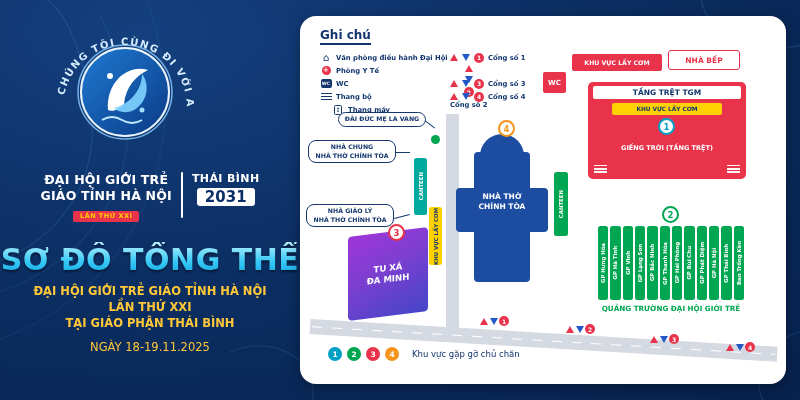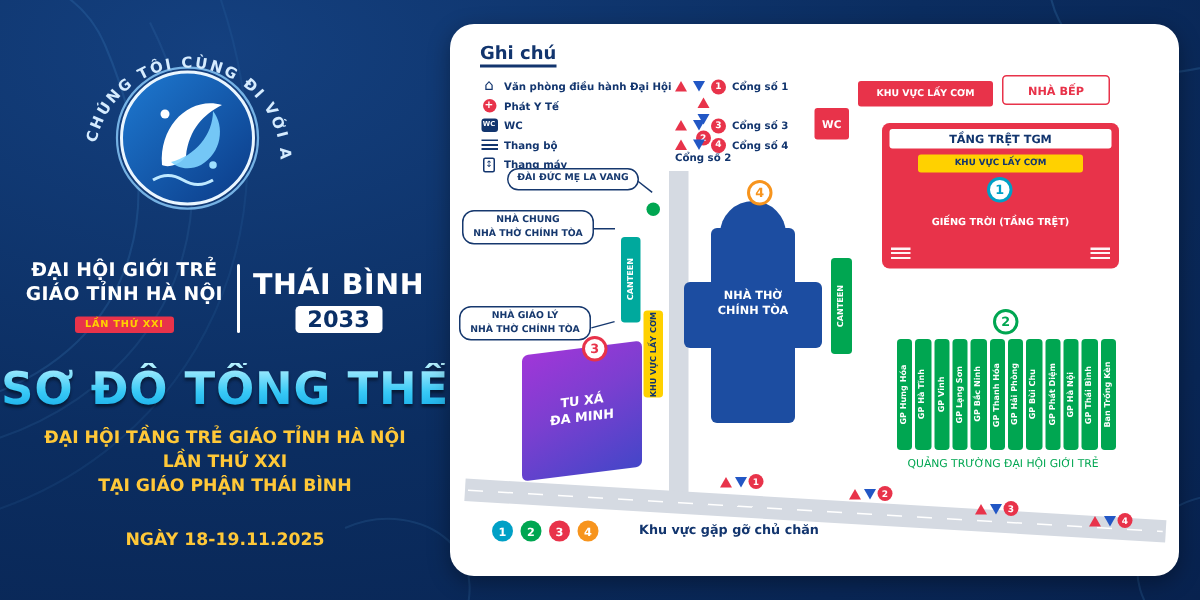--- a/index.html
+++ b/index.html
@@ -7,53 +7,53 @@
   .stage {
     position:relative; width:800px; height:400px; overflow:hidden;
     background: radial-gradient(130% 150% at 18% 8%, #14407f 0%, #0b2d60 45%, #071f4a 100%);
     font-family:"DejaVu Sans","Liberation Sans",sans-serif;
   }
   .decor { position:absolute; inset:0; pointer-events:none; }
 
   
   .left { position:absolute; left:0; top:0; width:300px; height:400px; }
   .logo-svg { position:absolute; left:50px; top:12px; width:150px; height:152px; }
-  .org-row { position:absolute; top:172px; left:0; width:300px; display:flex; justify-content:center; align-items:flex-end; gap:9px; }
+  .org-row { position:absolute; top:172px; left:0; width:300px; display:flex; justify-content:center; align-items:flex-start; gap:9px; }
   .org-left { text-align:center; }
   .org-l1,.org-l2 { color:#fff; font-weight:bold; font-size:12.5px; letter-spacing:.2px; line-height:1.25; }
   .org-badge { display:inline-block; margin-top:3px; background:#e8334a; color:#ffd100; font-weight:bold; font-size:6.5px; padding:1.5px 7px; border-radius:2px; letter-spacing:.5px; }
   .org-div { width:2px; height:46px; background:#ffffff; border-radius:1px; }
   .org-right { text-align:center; }
-  .org-place { color:#fff; font-weight:bold; font-size:19px; letter-spacing:.4px; }
+  .org-place { color:#fff; font-weight:bold; font-size:11px; letter-spacing:.4px; }
   .org-year { display:inline-block; margin-top:3px; background:#ffffff; color:#0a2f66; font-weight:bold; font-size:15px; padding:0 8px; border-radius:3px; }
   .main-title {
     position:absolute; top:242px; left:0; width:300px; text-align:center;
     font-size:30px; font-weight:bold; letter-spacing:.5px;
     background:linear-gradient(180deg,#b9f2ff 0%, #38c9f6 55%, #0fa6e6 100%);
     -webkit-background-clip:text; background-clip:text; color:transparent;
     filter:drop-shadow(0 2px 1px rgba(0,0,0,.45));
   }
   .subtitles { position:absolute; top:283px; left:0; width:300px; text-align:center; color:#ffc838; font-weight:bold; font-size:11.5px; line-height:16px; }
-  .poster-date { margin-top:20px; color:#ffc838; font-weight:bold; font-size:11.5px; }
+  .poster-date { margin-top:8px; color:#ffc838; font-weight:normal; font-size:11.5px; }
 
   
   .map-panel { position:absolute; left:300px; top:16px; width:486px; height:368px; background:#ffffff; border-radius:16px; box-shadow:0 4px 14px rgba(0,0,0,.35); }
   .map-panel > * { position:absolute; }
 
   .ghi-chu { left:20px; top:12px; font-size:12px; font-weight:bold; color:#12356e; border-bottom:2px solid #12356e; padding-bottom:1px; }
 
   .lg-row { display:flex; align-items:center; gap:4px; height:11px; }
   .lg-label { font-size:6.8px; color:#12356e; font-weight:bold; white-space:nowrap; }
   .ic { width:12px; display:flex; align-items:center; justify-content:center; flex:none; }
   .ic-house { color:#12356e; font-size:10px; line-height:1; }
   .ic-medical { width:9px; height:9px; border-radius:50%; background:#e8334a; color:#fff; font-size:7px; font-weight:bold; display:flex; align-items:center; justify-content:center; line-height:1; }
   .ic-wc { width:11px; height:9px; background:#12356e; color:#fff; font-size:4.5px; font-weight:bold; border-radius:2px; display:flex; align-items:center; justify-content:center; }
   .ic-stairs { width:11px; height:8px; background:repeating-linear-gradient(180deg,#12356e 0 1.3px, transparent 1.3px 3px); }
   .ic-elev { width:8px; height:10px; border:1.2px solid #12356e; border-radius:1.5px; color:#12356e; font-size:6px; display:flex; align-items:center; justify-content:center; line-height:1; }
-  .r1{left:20px;top:36px;} .r2{left:20px;top:49px;} .r3{left:20px;top:62px;} .r4{left:20px;top:75px;} .r5{left:20px;top:88px;}
+  .r1{left:20px;top:36px;} .r2{left:20px;top:49px;} .r3{left:20px;top:62px;} .r4{left:20px;top:75px;} .r5{left:32px;top:88px;}
   .g1{left:150px;top:36px;} .g2{left:150px;top:49px;flex-direction:column;} .g3{left:150px;top:62px;} .g4{left:150px;top:75px;}
 
   .tri-up { width:0; height:0; border-left:4px solid transparent; border-right:4px solid transparent; border-bottom:7px solid #e8334a; flex:none; }
   .tri-down { width:0; height:0; border-left:4px solid transparent; border-right:4px solid transparent; border-top:7px solid #2257c5; flex:none; }
   .gate-num { width:10px; height:10px; border-radius:50%; background:#e8334a; color:#fff; font-size:6px; font-weight:bold; display:flex; align-items:center; justify-content:center; flex:none; }
 
   
   .road-v { left:146px; top:98px; width:13px; height:214px; background:#d5dae2; }
   .road-d { left:10px; top:303px; width:468px; height:15px; background:#d5dae2; transform:rotate(3.4deg); transform-origin:0 50%; }
   .road-d::after { content:""; position:absolute; left:2px; right:2px; top:50%; height:1.6px; transform:translateY(-50%);
@@ -76,21 +76,21 @@
 
   .mc { width:17px; height:17px; border-radius:50%; background:#fff; border:2.2px solid; display:flex; align-items:center; justify-content:center; font-weight:bold; font-size:8.5px; z-index:5; }
   .m1 { left:50%; top:36px; margin-left:-9px; border-color:#00a0c6; color:#00a0c6; position:absolute; }
   .m2 { left:362px; top:190px; border-color:#00a651; color:#00a651; }
   .m3 { left:88px; top:208px; border-color:#e8334a; color:#e8334a; }
   .m4 { left:198px; top:104px; border-color:#f7941d; color:#f7941d; }
 
   .dio-wrap { left:298px; top:210px; width:146px; height:74px; display:flex; gap:2px; }
   .dio { flex:1; background:#00a651; border-radius:2.5px; color:#fff; display:flex; align-items:center; justify-content:center; overflow:hidden; }
   .vtext { writing-mode:vertical-rl; transform:rotate(180deg); font-size:5.4px; font-weight:bold; white-space:nowrap; }
-  .quang { left:305px; top:288px; width:154px; text-align:left; color:#00a651; font-weight:normal; font-size:7.2px; }
+  .quang { left:294px; top:288px; width:154px; text-align:center; color:#00a651; font-weight:bold; font-size:7.2px; }
 
   .cathedral { left:156px; top:118px; width:92px; height:150px; }
   .cathedral > div { position:absolute; background:#1c4da1; }
   .apse { left:24px; top:0; width:44px; height:44px; border-radius:50%; }
   .nave { left:18px; top:18px; width:56px; height:130px; border-radius:4px; }
   .transept { left:0; top:54px; width:92px; height:44px; border-radius:4px; }
   .cath-label { position:absolute; left:0; right:0; top:58px; background:transparent !important; color:#fff; text-align:center; font-size:7.5px; font-weight:bold; line-height:1.3; z-index:2; }
 
   .vbar { display:flex; align-items:center; justify-content:center; overflow:hidden; border-radius:2.5px; }
   .canteen-r { left:254px; top:156px; width:14px; height:64px; background:#00a651; color:#fff; }
@@ -111,21 +111,21 @@
     background:linear-gradient(155deg,#a036d8 0%, #7b3fd0 45%, #4446c8 100%);
     transform:skewY(-7deg); color:#fff; font-size:8.5px; font-weight:bold;
     display:flex; flex-direction:column; align-items:center; justify-content:center; line-height:1.35; }
 
   .gate-marker { display:flex; align-items:center; gap:1.5px; z-index:6; }
   .gm1{left:180px;top:300px;} .gm2{left:266px;top:308px;} .gm3{left:350px;top:318px;} .gm4{left:426px;top:326px;}
 
   .meet-legend { left:28px; top:331px; display:flex; align-items:center; gap:5px; }
   .mp { width:14px; height:14px; border-radius:50%; color:#fff; font-weight:bold; font-size:7.5px; display:flex; align-items:center; justify-content:center; flex:none; }
   .mp1{background:#00a0c6;} .mp2{background:#00a651;} .mp3{background:#e8334a;} .mp4{background:#f7941d;}
-  .meet-label { color:#12356e; font-weight:bold; font-size:8.5px; margin-left:22px; white-space:nowrap; }
+  .meet-label { color:#12356e; font-weight:normal; font-size:8.5px; margin-left:8px; white-space:nowrap; }
 </style>
 </head>
 <body>
 
 <div class="stage">
 
   <svg class="decor" viewBox="0 0 800 400" xmlns="http://www.w3.org/2000/svg">
     <g stroke="#5fb4f0" fill="none" stroke-width="1.4">
       <path d="M-30,270 C60,250 130,170 70,30 C55,-5 20,-20 -10,-15" opacity="0.14"></path>
       <path d="M-30,300 C90,275 175,165 100,15" opacity="0.10"></path>
@@ -160,49 +160,49 @@
 
     <div class="org-row">
       <div class="org-left">
         <div class="org-l1">ĐẠI HỘI GIỚI TRẺ</div>
         <div class="org-l2">GIÁO TỈNH HÀ NỘI</div>
         <span class="org-badge">LẦN THỨ XXI</span>
       </div>
       <div class="org-div"></div>
       <div class="org-right">
         <div class="org-place">THÁI BÌNH</div>
-        <span class="org-year">2033</span>
+        <span class="org-year">2031</span>
       </div>
     </div>
 
     <div class="main-title">SƠ ĐỒ TỔNG THỂ</div>
 
     <div class="subtitles">
-      <div>ĐẠI HỘI TẦNG TRẺ GIÁO TỈNH HÀ NỘI</div>
+      <div>ĐẠI HỘI GIỚI TRẺ GIÁO TỈNH HÀ NỘI</div>
       <div>LẦN THỨ XXI</div>
       <div>TẠI GIÁO PHẬN THÁI BÌNH</div>
       <div class="poster-date">NGÀY 18-19.11.2025</div>
     </div>
   </div>
 
   <div class="map-panel">
 
     <div class="ghi-chu">Ghi chú</div>
 
     <div class="lg-row r1">
       <span class="ic">
           <span class="ic-house">⌂</span>
         </span>
       <span class="lg-label">Văn phòng điều hành Đại Hội</span>
     </div>
     <div class="lg-row r2">
       <span class="ic">
           <span class="ic-medical">+</span>
         </span>
-      <span class="lg-label">Phát Y Tế</span>
+      <span class="lg-label">Phòng Y Tế</span>
     </div>
     <div class="lg-row r3">
       <span class="ic">
           <span class="ic-wc">WC</span>
         </span>
       <span class="lg-label">WC</span>
     </div>
     <div class="lg-row r4">
       <span class="ic">
           <span class="ic-stairs"></span>

